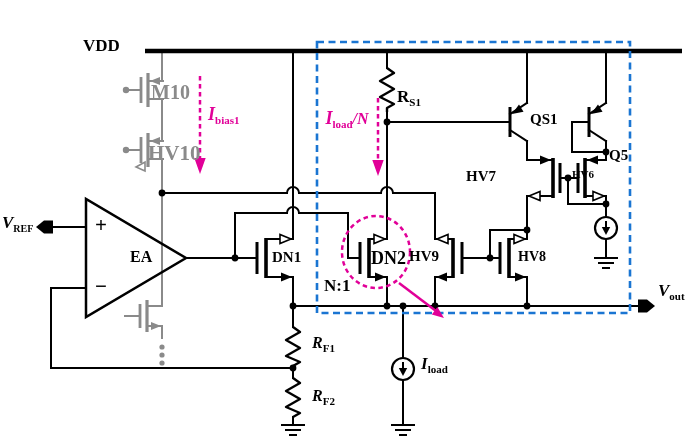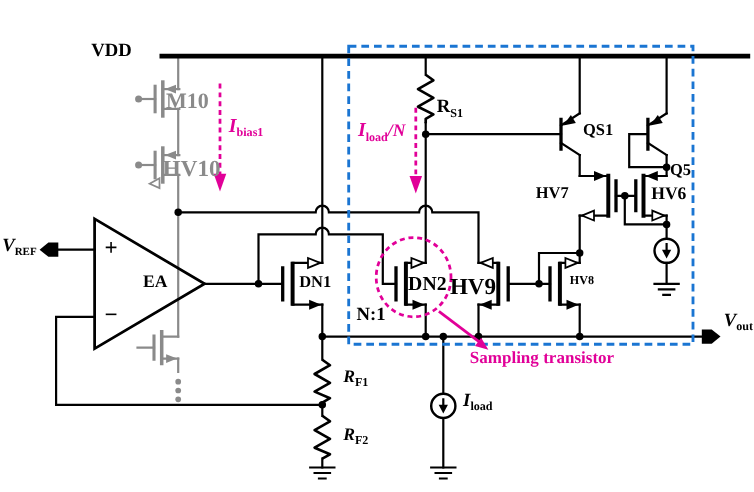--- a/index.html
+++ b/index.html
@@ -257,37 +257,36 @@
   <div class="lbl graytxt" style="left:148px;top:142px;font-size:21px;">HV10</div>
 
   <div class="lbl math magtxt" style="left:208px;top:105px;font-size:18px;"><span class="mi">I</span><span class="msub">bias1</span></div>
 
   <div class="lbl math magtxt" style="left:318px;top:109px;width:58px;text-align:center;font-size:18px;"><span class="mi">I</span><span class="msub">load</span><span class="mi" style="font-size:16px;">/N</span></div>
 
   <div class="lbl math" style="left:397px;top:88px;font-size:17px;"><span>R</span><span class="msub">S1</span></div>
 
   <div class="lbl" style="left:530px;top:112px;font-size:15px;">QS1</div>
   <div class="lbl" style="left:609px;top:112px;font-size:15px;margin-top:36px;">Q5</div>
-  <div class="lbl" style="left:487px;top:169px;font-size:15px;">HV7</div>
-  <div class="lbl" style="left:592px;top:169px;font-size:16px;">HV6</div>
+  <div class="lbl" style="left:466px;top:169px;font-size:15px;">HV7</div>
+  <div class="lbl" style="left:572px;top:169px;font-size:11px;">HV6</div>
 
   <div class="lbl" style="left:272px;top:250px;font-size:15px;">DN1</div>
   <div class="lbl" style="left:371px;top:249px;font-size:18px;">DN2</div>
-  <div class="lbl" style="left:409px;top:249px;font-size:21px;">HV9</div>
-  <div class="lbl" style="left:518px;top:250px;font-size:11px;">HV8</div>
+  <div class="lbl" style="left:409px;top:249px;font-size:15px;">HV9</div>
+  <div class="lbl" style="left:518px;top:250px;font-size:14px;">HV8</div>
 
   <div class="lbl" style="left:324px;top:277px;font-size:17px;">N:1</div>
 
   <div class="lbl" style="left:130px;top:249px;font-size:16px;">EA</div>
   <div class="lbl" style="left:95px;top:214px;font-size:21px;">+</div>
   <div class="lbl" style="left:95px;top:275px;font-size:21px;">−</div>
 
   <div class="lbl math" style="left:2px;top:214px;font-size:17px;"><span class="mi">V</span><span class="msub" style="font-size:10px;">REF</span></div>
 
   <div class="lbl math" style="left:658px;top:282px;font-size:17px;"><span class="mi">V</span><span class="msub">out</span></div>
 
   <div class="lbl math" style="left:312px;top:335px;font-size:16px;"><span class="mi">R</span><span class="msub">F1</span></div>
   <div class="lbl math" style="left:312px;top:388px;font-size:16px;"><span class="mi">R</span><span class="msub">F2</span></div>
 
   <div class="lbl math" style="left:421px;top:355px;font-size:17px;"><span class="mi">I</span><span class="msub">load</span></div>
 
-  <div class="lbl magtxt" style="left:427px;top:318px;font-size:15.5px;">Sampling  transistor</div>
 </div>
 
 </body></html>

